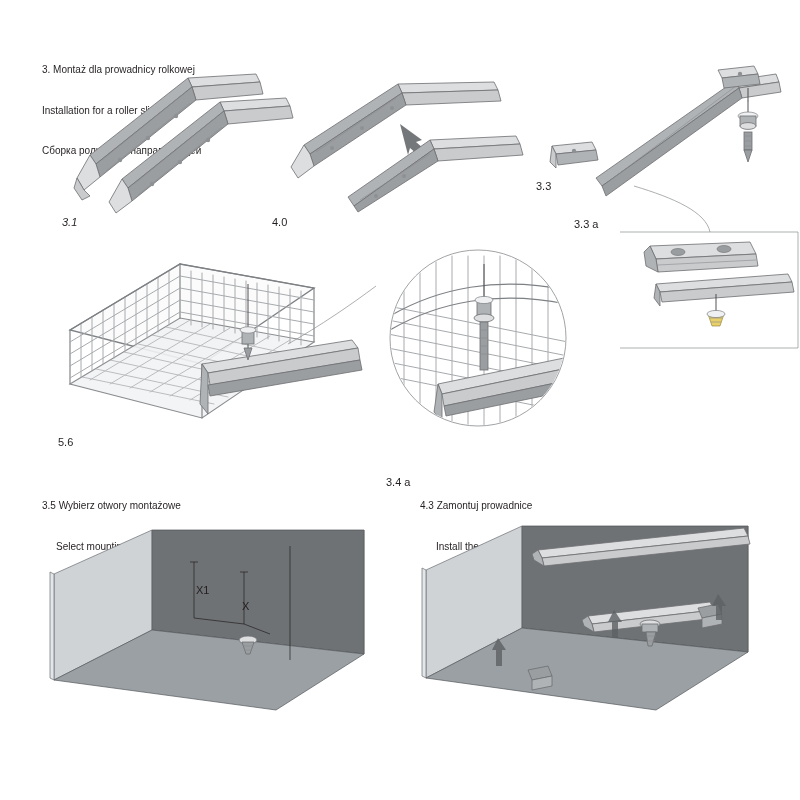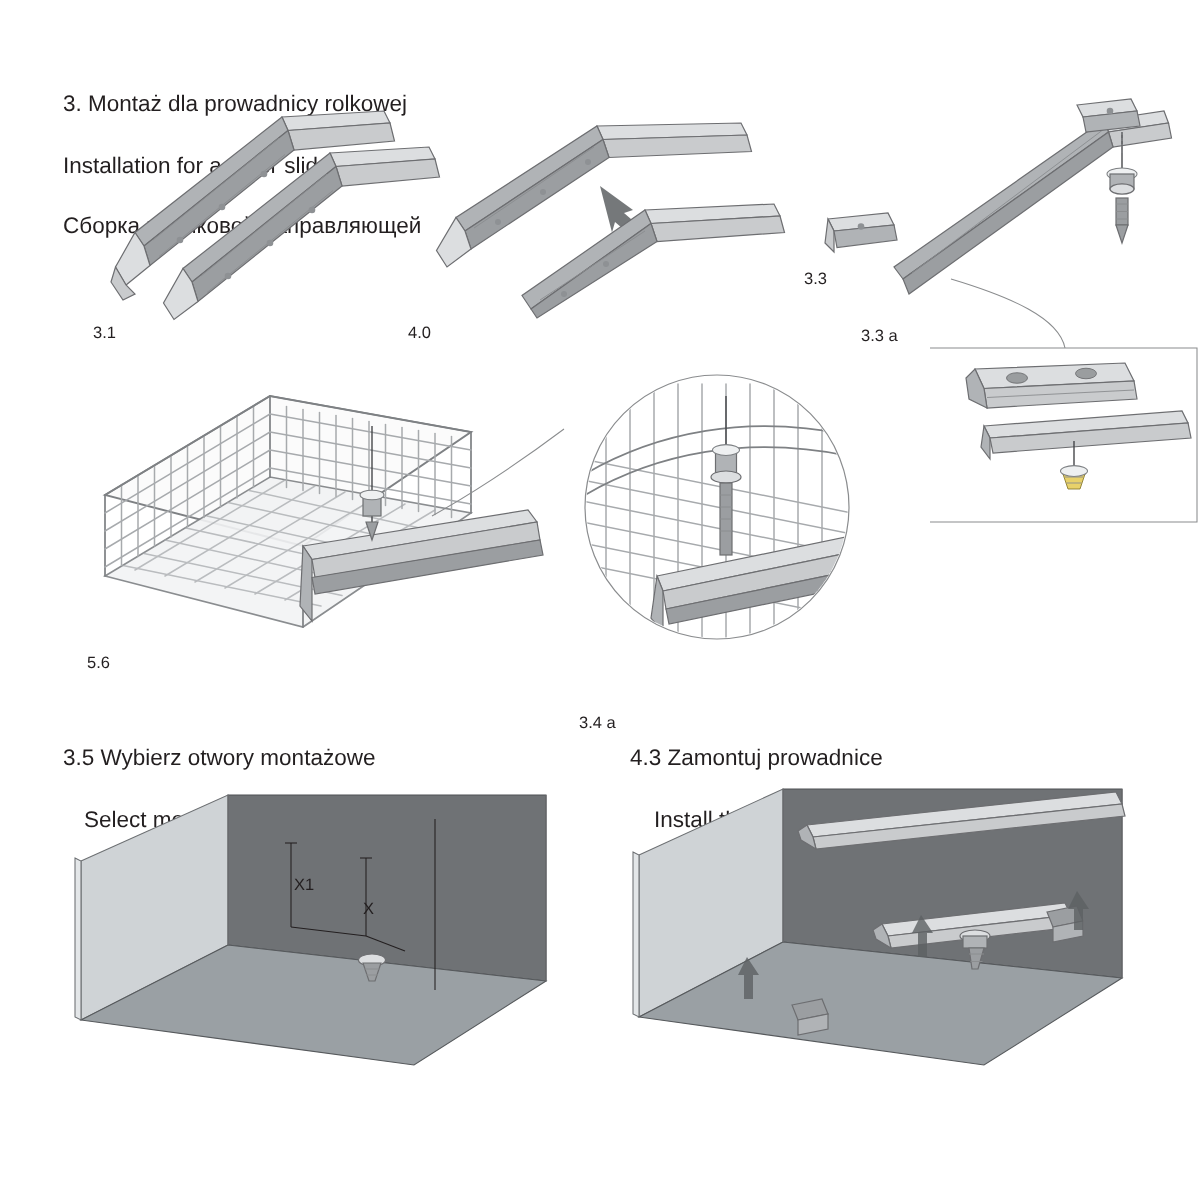--- a/index.html
+++ b/index.html
@@ -21,21 +21,21 @@
     height: 800px;
   }
   .txt {
     position: absolute;
     white-space: pre;
     line-height: 13px;
     font-size: 10.5px;
     color: #231f20;
   }
   .step-title {
-    font-size: 15px;
+    font-size: 10px;
     line-height: 13.5px;
   }
   .lbl {
     font-size: 11px;
     color: #231f20;
     text-align: center;
   }
   .fig {
     position: absolute;
   }
@@ -95,21 +95,21 @@
         <polygon class="metal-d" points="164,39 168,52 72,129 68,116"></polygon>
         <polygon class="metal-c" points="62,107 68,116 72,129 56,141 49,130"></polygon>
         <line class="ln-thin" x1="74" y1="112" x2="158" y2="44"></line>
         <line class="ln-thin" x1="78" y1="123" x2="162" y2="55"></line>
         <circle cx="92" cy="112" r="2.2" fill="#8e9194"></circle>
         <circle cx="120" cy="90" r="2.2" fill="#8e9194"></circle>
         <circle cx="148" cy="68" r="2.2" fill="#8e9194"></circle>
       </g>
     </svg>
   </div>
-  <div class="txt lbl" style="left:62px; top:216px;">3.1</div>
+  <div class="txt lbl" style="left:62px; top:216px;font-style:italic;">3.1</div>
 
   <div class="fig" style="left:280px; top:82px;">
     <svg width="240" height="130" viewBox="0 0 240 130">
       <g>
         <polygon class="metal-c" points="118,2 214,0 218,8 122,11"></polygon>
         <polygon class="metal-b" points="118,2 122,11 30,72 24,63"></polygon>
         <polygon class="metal-a" points="122,11 218,8 221,19 126,23"></polygon>
         <polygon class="metal-d" points="122,11 126,23 34,84 30,72"></polygon>
         <polygon class="metal-c" points="24,63 30,72 34,84 18,96 11,85"></polygon>
         <line class="ln-thin" x1="36" y1="70" x2="116" y2="16"></line>

